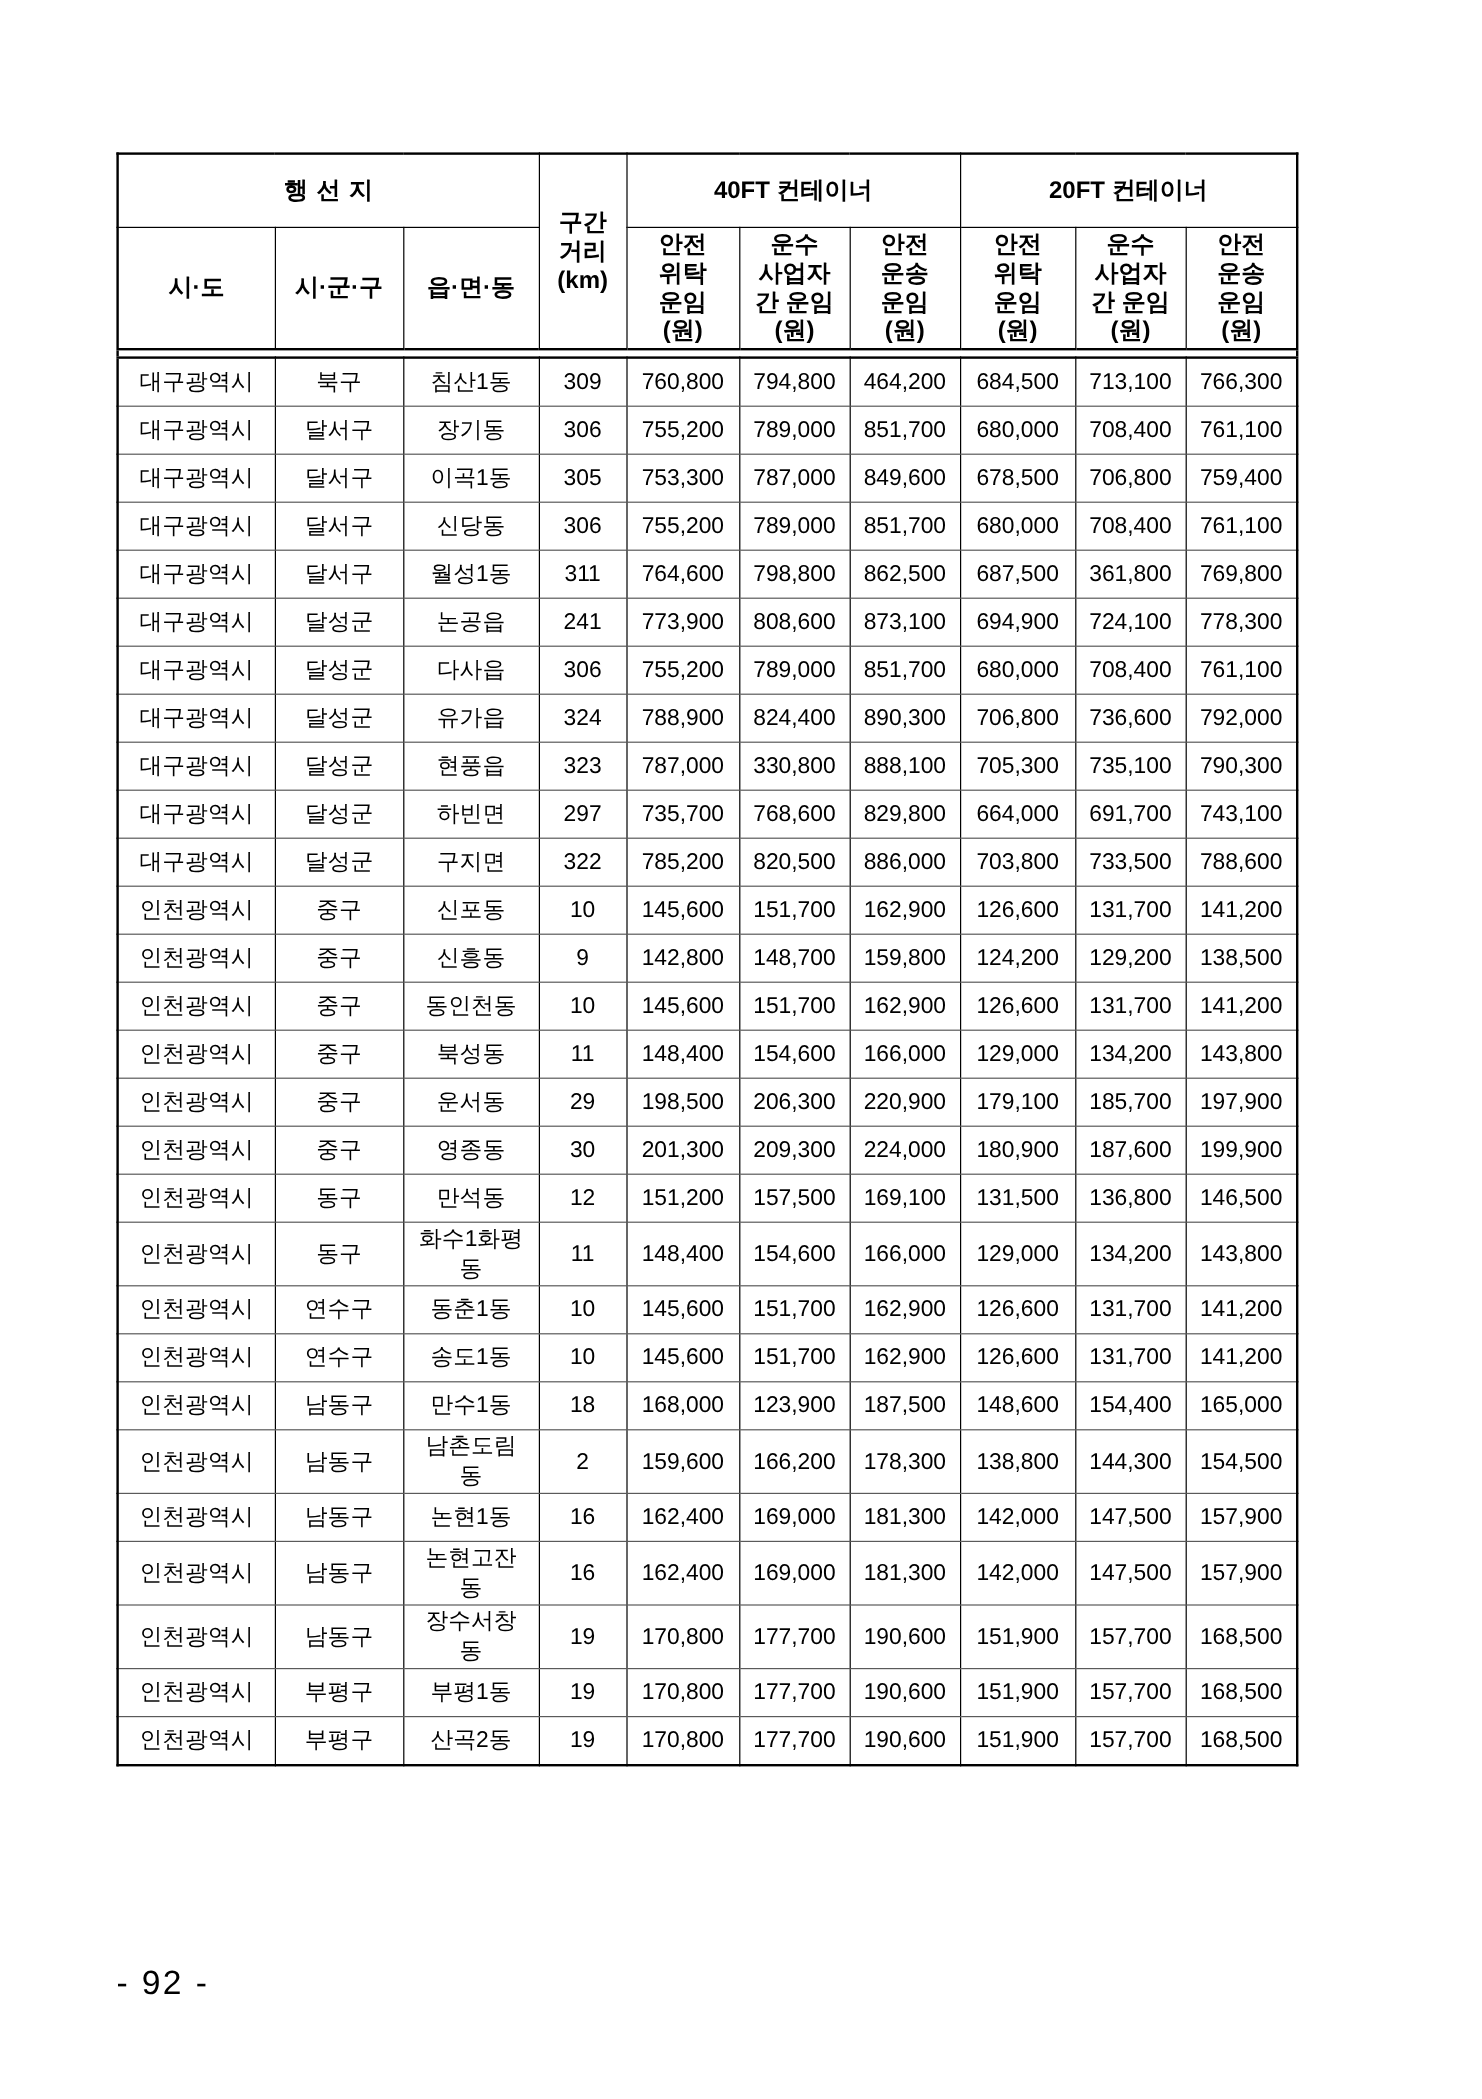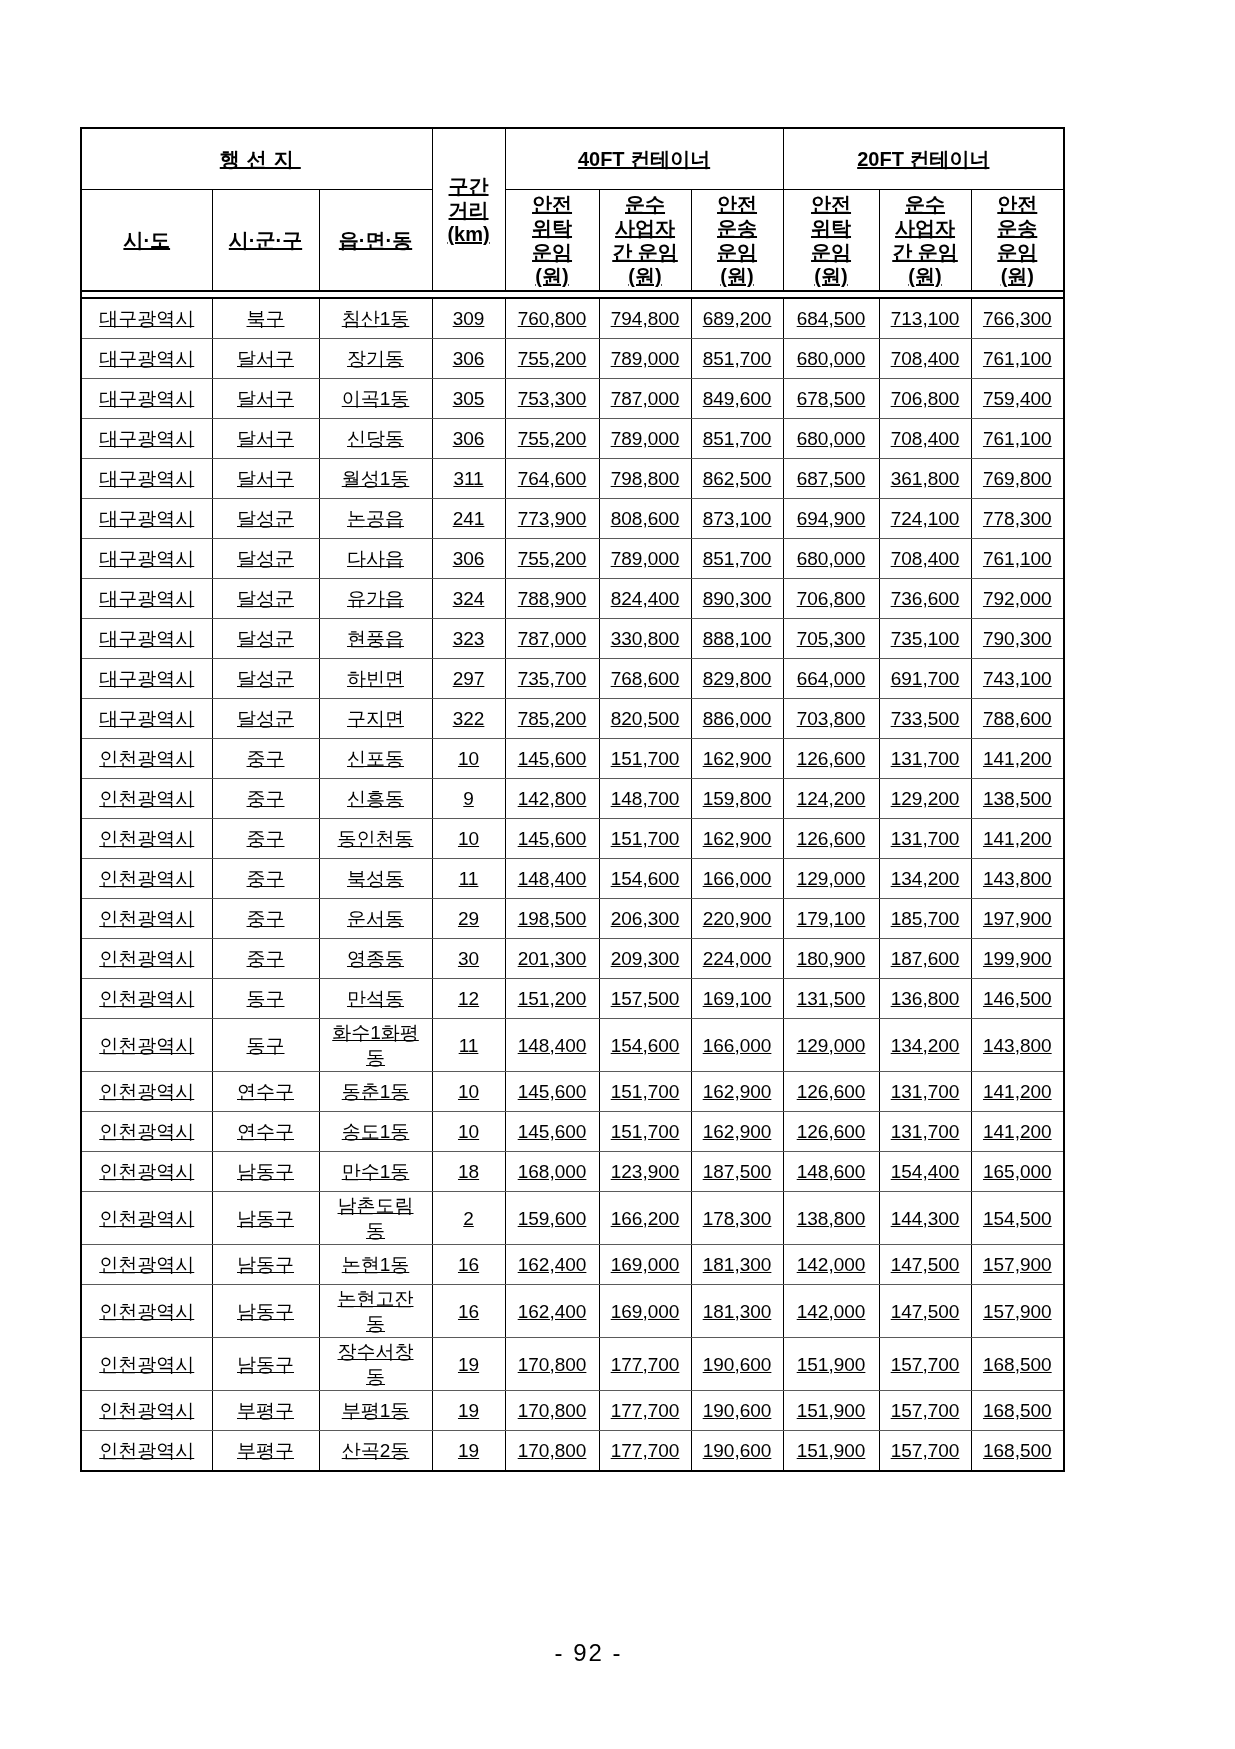--- a/index.html
+++ b/index.html
@@ -9,24 +9,23 @@
   }
   body {
     width: 1235px;
     height: 1749px;
     position: relative;
     font-family: "Liberation Sans", "DejaVu Sans", sans-serif;
     color: #000;
   }
   .table-wrap {
     position: absolute;
-    left: 80px;
+    left: 97px;
     top: 127px;
     width: 1092px;
-    text-decoration: underline;
   }
   table.fare-table {
     border-collapse: collapse;
     table-layout: fixed;
     width: 983px;
     border: 2.5px solid #000;
     background: #fff;
   }
   .fare-table th {
     border: 1.5px solid #000;
@@ -64,22 +63,22 @@
     text-align: center;
     vertical-align: middle;
     word-break: break-all;
   }
   .fare-table td.c-emd { padding: 1px 12px; }
   .page-number {
     position: absolute;
     left: 97px;
     top: 1641px;
     width: 983px;
-    text-align: center;
-    font-size: 24px;
+    text-align: left;
+    font-size: 28px;
     line-height: 24px;
     letter-spacing: 2px;
   }
 </style>
 </head>
 <body>
 
 <div class="table-wrap">
   <table class="fare-table">
     <colgroup>
@@ -137,21 +136,21 @@
       </tr>
     </thead>
     <tbody>
         <tr>
     <td class="c-sido">대구광역시</td>
     <td class="c-sigungu">북구</td>
     <td class="c-emd">침산1동</td>
     <td class="c-dist">309</td>
     <td class="c-num">760,800</td>
     <td class="c-num">794,800</td>
-    <td class="c-num">689,200</td>
+    <td class="c-num">464,200</td>
     <td class="c-num">684,500</td>
     <td class="c-num">713,100</td>
     <td class="c-num">766,300</td>
   </tr>
         <tr>
     <td class="c-sido">대구광역시</td>
     <td class="c-sigungu">달서구</td>
     <td class="c-emd">장기동</td>
     <td class="c-dist">306</td>
     <td class="c-num">755,200</td>

